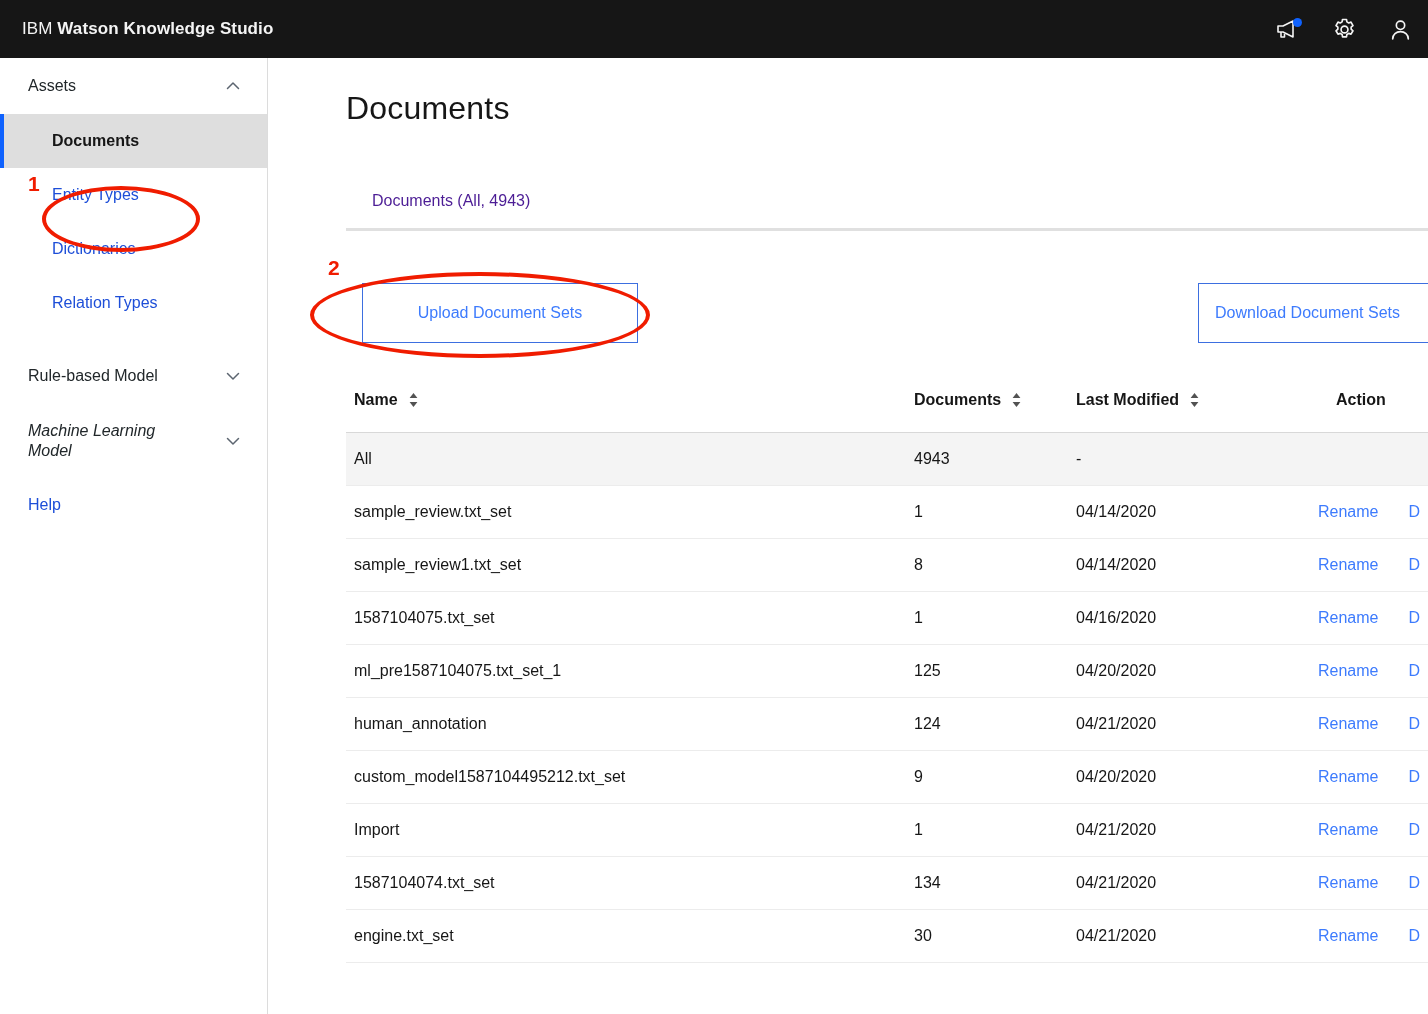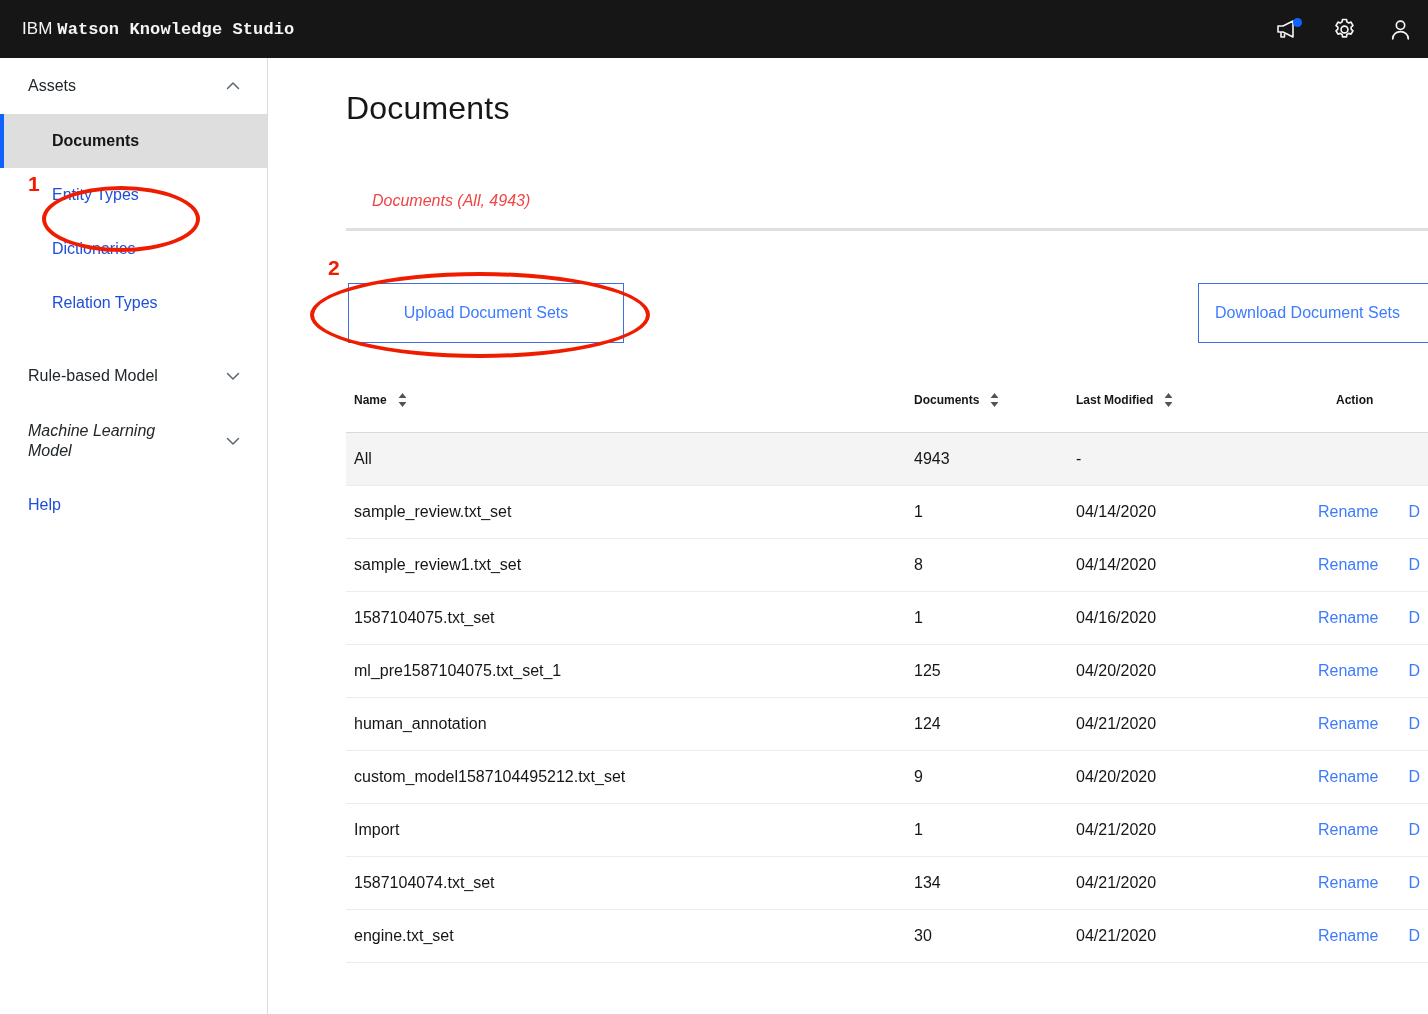--- a/index.html
+++ b/index.html
@@ -25,21 +25,21 @@
     z-index: 30;
   }
   .brand {
     margin-left: 22px;
     font-size: 17px;
     color: #f4f4f4;
     letter-spacing: 0.1px;
     white-space: nowrap;
   }
   .brand .brand-prefix { font-weight: 400; }
-  .brand .brand-name   { font-weight: 700; font-family: Liberation Mono, monospace; }
+  .brand .brand-name   { font-weight: 700; }
 
   .header-actions {
     margin-left: auto;
     display: flex;
     align-items: center;
     height: 58px;
   }
   .hdr-icon-btn {
     width: 56px;
     height: 58px;
@@ -165,21 +165,21 @@
     font-size: 16px;
     cursor: pointer;
     border-bottom: 3px solid #e0e0e0;
     padding: 0 26px;
   }
   .tab.active {
     font-weight: 700;
     color: #161616;
     border-bottom-color: #0f62fe;
   }
-  .tab.inactive { color: #ef4444; font-style: italic; }
+  .tab.inactive { color: #4c1d95; }
   .tabs-tail {
     flex: 1 1 auto;
     height: 58px;
     border-bottom: 3px solid #e0e0e0;
   }
 
   
   .action-bar {
     position: absolute;
     left: 78px; top: 225px;
@@ -192,21 +192,21 @@
     background: #ffffff;
     color: #3d7bfd;
     font-size: 16px;
     font-family: "Liberation Sans", sans-serif;
     display: flex;
     align-items: center;
     justify-content: center;
     cursor: pointer;
   }
   #upload-btn {
-    left: 2px; top: 0;
+    left: 16px; top: 0;
     width: 276px; height: 60px;
   }
   #download-btn {
     left: 852px; top: 0;
     width: 308px; height: 60px;
     justify-content: flex-start;
     padding-left: 16px;
   }
   .hint-text {
     position: absolute;
@@ -227,21 +227,21 @@
     left: 78px; top: 310px;
     width: 1130px;
   }
   table.dataset-table {
     border-collapse: collapse;
     width: 1130px;
     table-layout: fixed;
   }
   table.dataset-table th {
     text-align: left;
-    font-size: 12px;
+    font-size: 16px;
     font-weight: 700;
     color: #161616;
     padding: 0 0 0 8px;
     height: 64px;
     vertical-align: middle;
     border-bottom: 1px solid #d8d8d8;
     white-space: nowrap;
   }
   .th-inner { display: flex; align-items: center; }
   .sort-icon { margin-left: 10px; width: 11px; height: 16px; }

